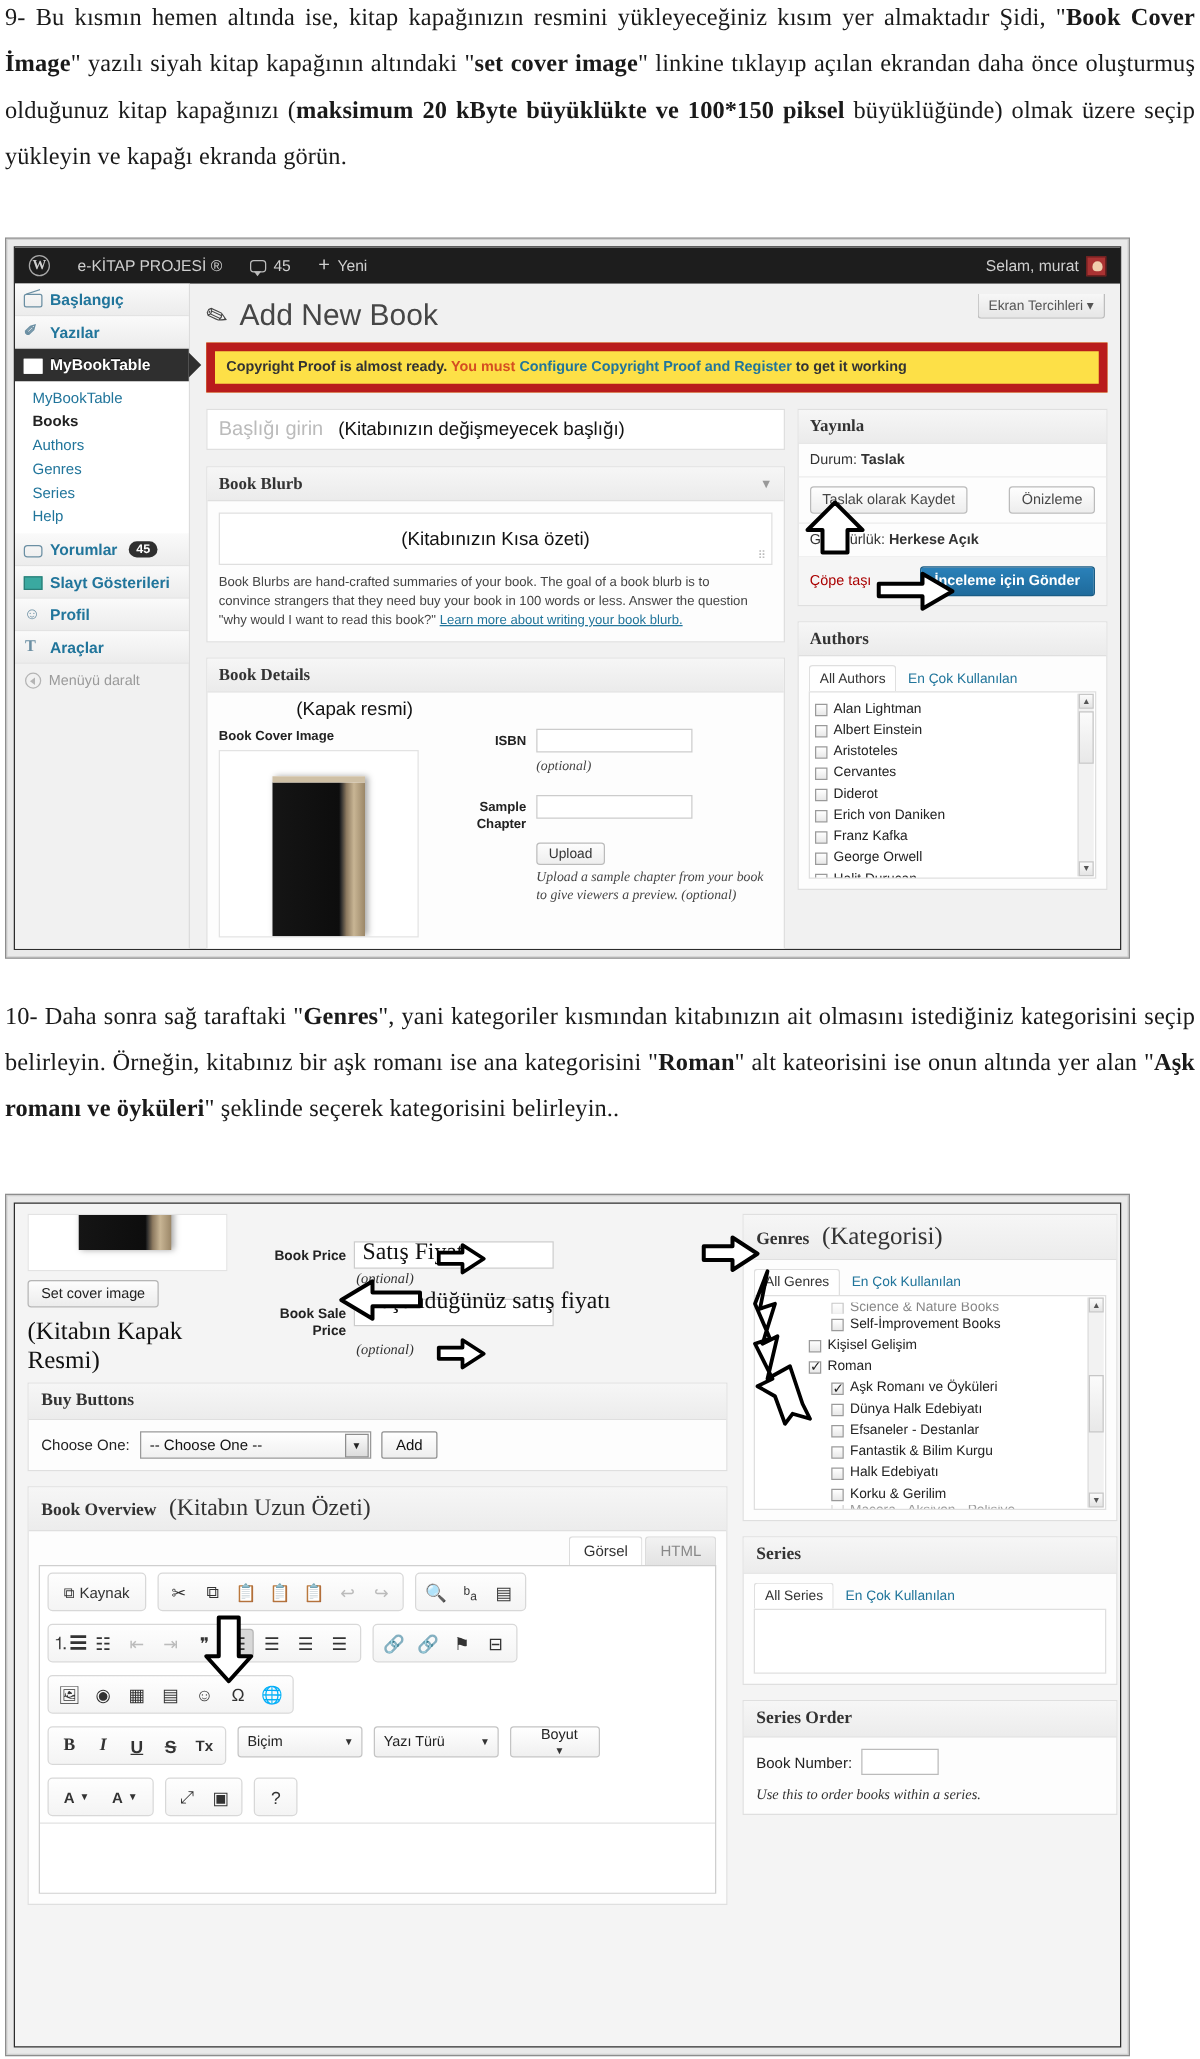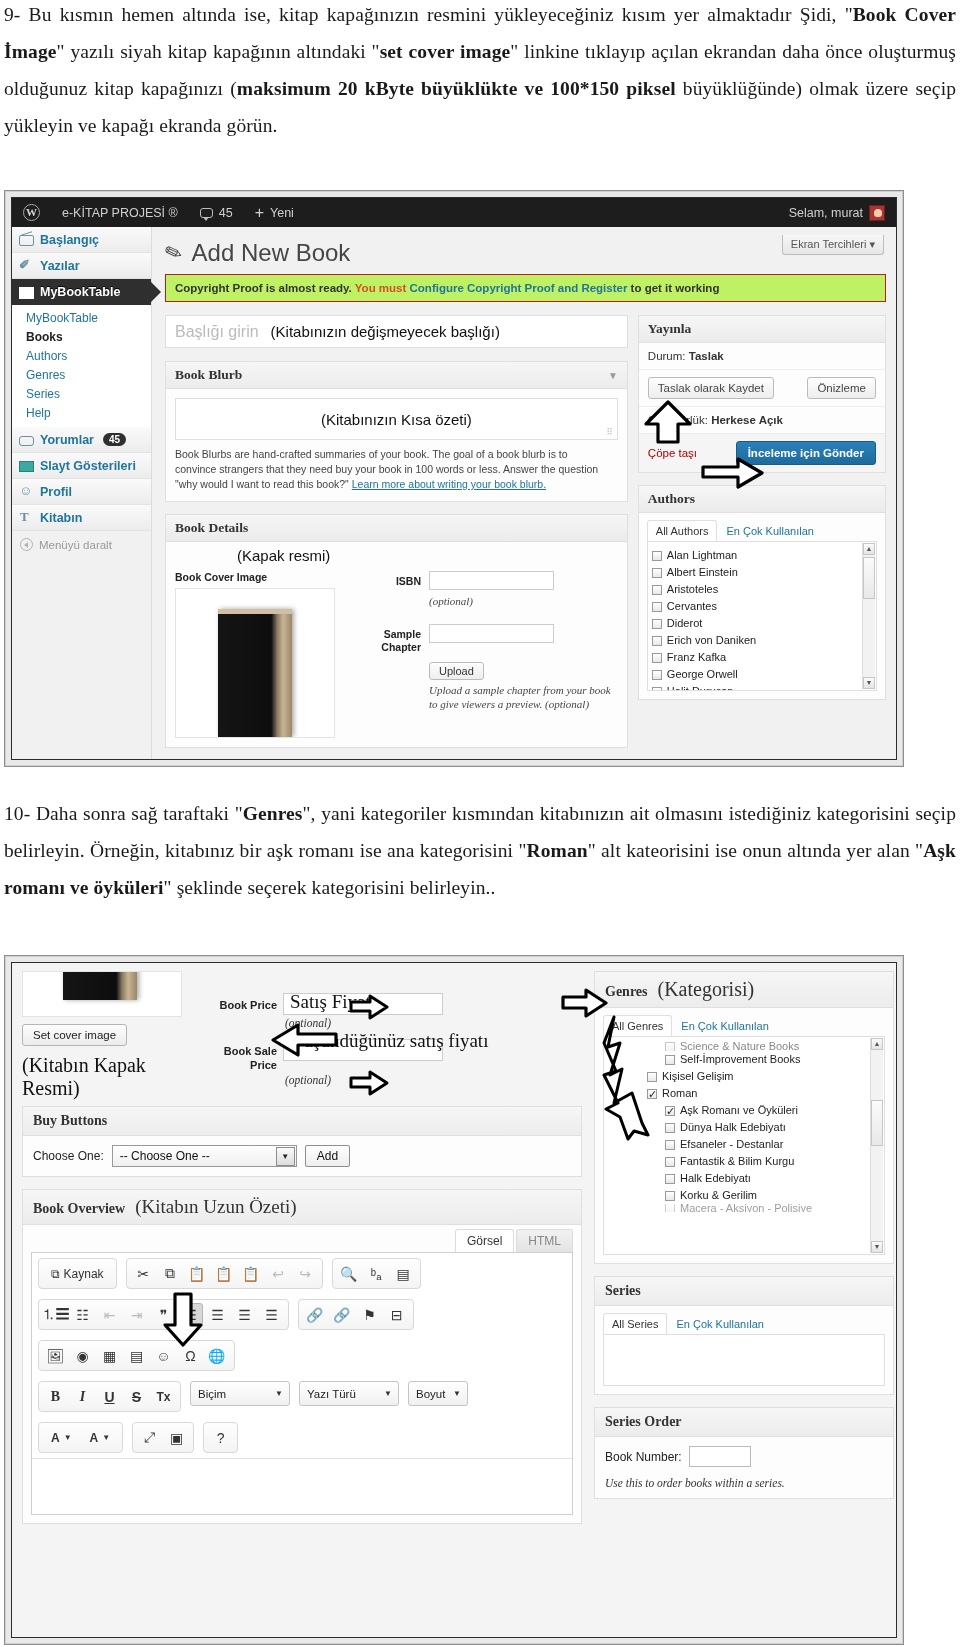--- a/index.html
+++ b/index.html
@@ -147,21 +147,21 @@
     font-size:24px; color:#464646; font-weight:normal;
   }
   .screen-opts {
     position:absolute; right:12px; top:8px;
     font-family:"Liberation Sans", sans-serif; font-size:11px; color:#555;
     background:linear-gradient(#f7f7f7,#e6e6e6);
     border:1px solid #bdbdbd; border-top:0;
     border-radius:0 0 3px 3px; padding:3px 8px;
   }
   .notice {
-    background:#bef264; border:1px solid #b91c1c;
+    background:#fde047; border:7px solid #b91c1c;
     font-family:"Liberation Sans", sans-serif; font-size:11.5px; font-weight:bold;
     color:#333; padding:7px 9px; margin:0 0 13px 0;
   }
   .notice .warn { color:#d54e21; }
   .notice .lnk { color:#21759b; }
 
   .cols { display:flex; gap:10px;justify-content:center; }
   .col-left { width:470px; }
   .col-right { width:252px; }
 
@@ -456,21 +456,21 @@
         <div class="side-row">
           <span class="side-icon ic-slides"></span>
           <span>Slayt Gösterileri</span>
         </div>
         <div class="side-row">
           <span class="side-icon ic-profile"></span>
           <span>Profil</span>
         </div>
         <div class="side-row">
           <span class="side-icon ic-tools"></span>
-          <span>Kitabın</span>
+          <span>Araçlar</span>
         </div>
         <div class="collapse-row">
           <span class="collapse-dot"></span>
           <span>Menüyü daralt</span>
         </div>
       </div>
 
       <div class="wp-main">
         <div class="screen-opts">
           <span>Ekran Tercihleri</span> <span>▾</span>
@@ -760,21 +760,21 @@
                 <span class="tb-btn" style="font-weight:bold;font-size:12px;">Tx</span>
               </span>
               <span class="combo" style="width:100px;">
                 <span>Biçim</span>
                 <span class="car">▼</span>
               </span>
               <span class="combo" style="width:100px;">
                 <span>Yazı Türü</span>
                 <span class="car">▼</span>
               </span>
-              <span class="combo" style="width:60px;">
+              <span class="combo" style="width:72px;flex-direction:column;">
                 <span>Boyut</span>
                 <span class="car">▼</span>
               </span>
             </div>
             <div class="tb-row">
               <span class="tb-grp">
                 <span class="tb-btn wide">
                     <b>A</b>
                     <span style="font-size:8px;">▼</span>
                   </span>
@@ -800,21 +800,21 @@
     <div class="s2-right">
       <div class="panel">
         <div class="panel-head">
           <span>Genres</span>
           <span style="font-size:20px;font-weight:normal;">(Kategorisi)</span>
         </div>
         <div class="tabs">
           <span class="tab sel">All Genres</span>
           <span class="tab">En Çok Kullanılan</span>
         </div>
-        <div class="termlist" style="height:219px;padding-left:33px;">
+        <div class="termlist" style="height:172px;padding-left:33px;">
           <div class="term" style="margin-left:28px;opacity:.55;height:9px;overflow:hidden;">
               <span class="cbx"></span>
               <span>Science &amp; Nature Books</span>
             </div>
           <div class="term" style="margin-left:28px;">
               <span class="cbx"></span>
               <span>Self-İmprovement Books</span>
             </div>
           <div class="term" style="margin-left:10px;">
               <span class="cbx"></span>

